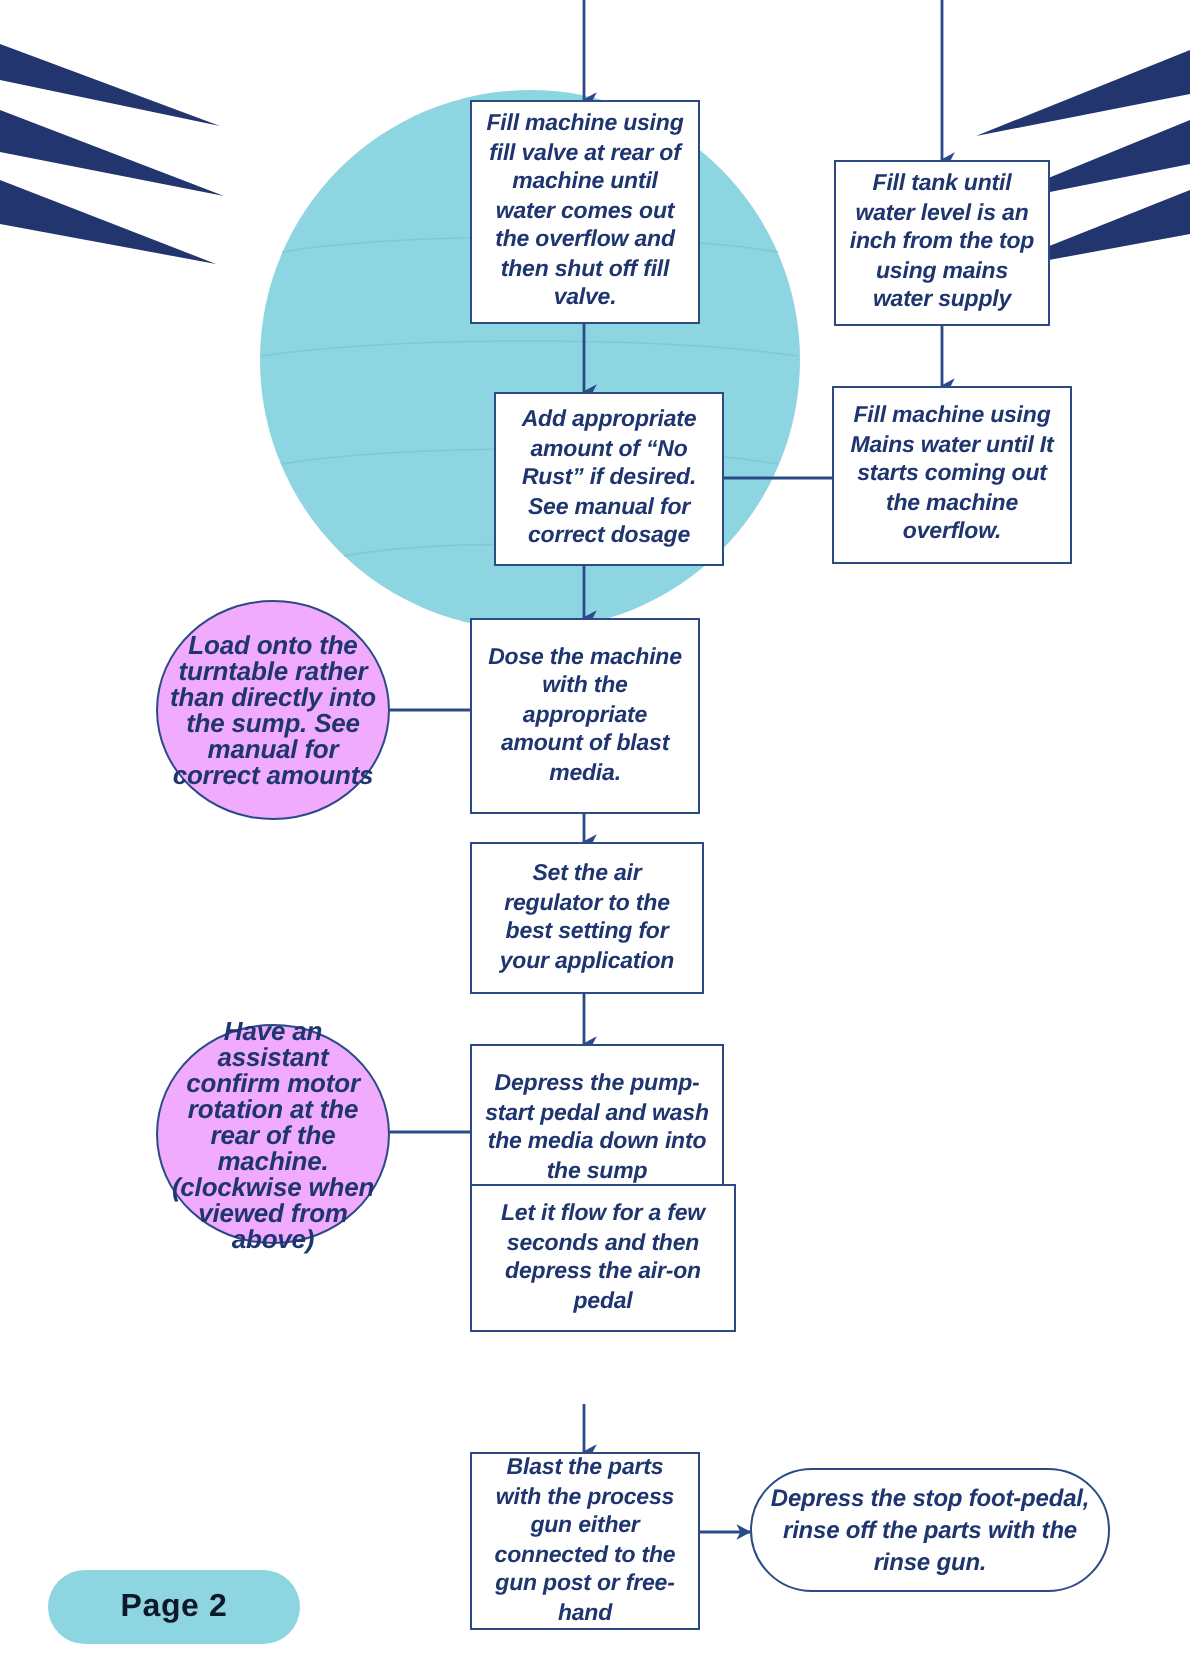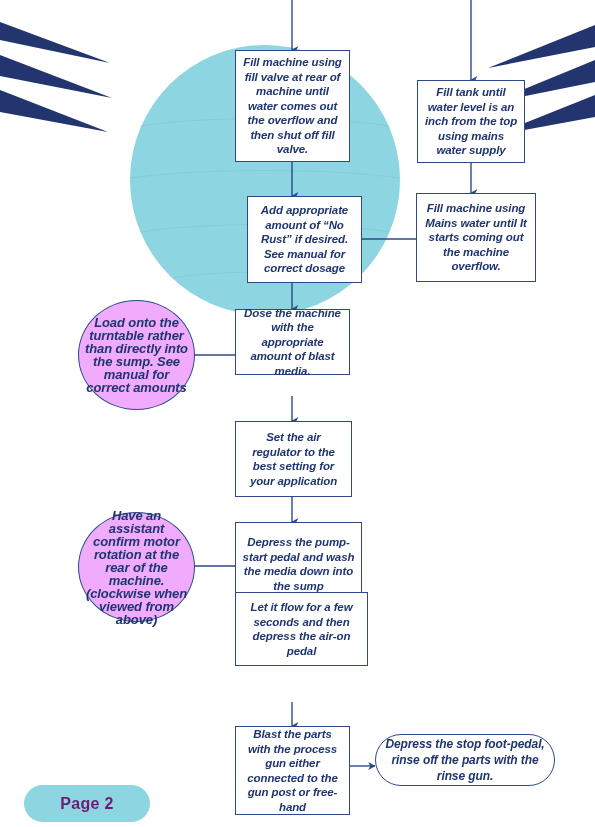--- a/index.html
+++ b/index.html
@@ -76,21 +76,21 @@
     position: absolute;
     left: 24px;
     top: 785px;
     width: 126px;
     height: 37px;
     background: #8ed5e2;
     border-radius: 19px;
     display: flex;
     align-items: center;
     justify-content: center;
-    color: #701a75;
+    color: #0f172a;
     font-weight: bold;
     font-size: 16px;
     letter-spacing: 0.3px;
   }
 </style>
 </head>
 <body>
 
 <div id="page">
 
@@ -161,21 +161,21 @@
   </div>
 
   <div class="node box" style="left:416px; top:193px; width:120px; height:89px;">
     <span class="txt">Fill machine using Mains water  until It starts coming out the machine overflow.</span>
   </div>
 
   <div class="node ellipse" style="left:78px; top:300px; width:117px; height:110px;">
     <span class="txt">Load onto the turntable rather than directly into the sump. See manual for correct amounts</span>
   </div>
 
-  <div class="node box" style="left:235px; top:309px; width:115px; height:66px;">
+  <div class="node box" style="left:235px; top:309px; width:115px; height:98px;">
     <span class="txt">Dose the machine with the appropriate amount of blast media.</span>
   </div>
 
   <div class="node box" style="left:235px; top:421px; width:117px; height:76px;">
     <span class="txt">Set the air regulator to the best setting for your application</span>
   </div>
 
   <div class="node ellipse" style="left:78px; top:512px; width:117px; height:110px;">
     <span class="txt">Have an assistant confirm motor rotation at the rear of the machine. (clockwise when viewed from above)</span>
   </div>
@@ -185,21 +185,21 @@
   </div>
 
   <div class="node box" style="left:235px; top:592px; width:133px; height:74px;">
     <span class="txt">Let it flow for a few seconds and then depress the air-on pedal</span>
   </div>
 
   <div class="node box" style="left:235px; top:726px; width:115px; height:89px;justify-content:flex-end;">
     <span class="txt">Blast the parts with the process gun either connected to the gun post or free-hand</span>
   </div>
 
-  <div class="node stadium" style="left:375px; top:734px; width:180px; height:52px;">
+  <div class="node stadium" style="left:375px; top:734px; width:180px; height:62px;">
     <span class="txt">Depress the stop foot-pedal, rinse off the parts with the rinse gun.</span>
   </div>
 
   <div class="page-badge">
     <span>Page 2</span>
   </div>
 
 </div>
 
 </body></html>

